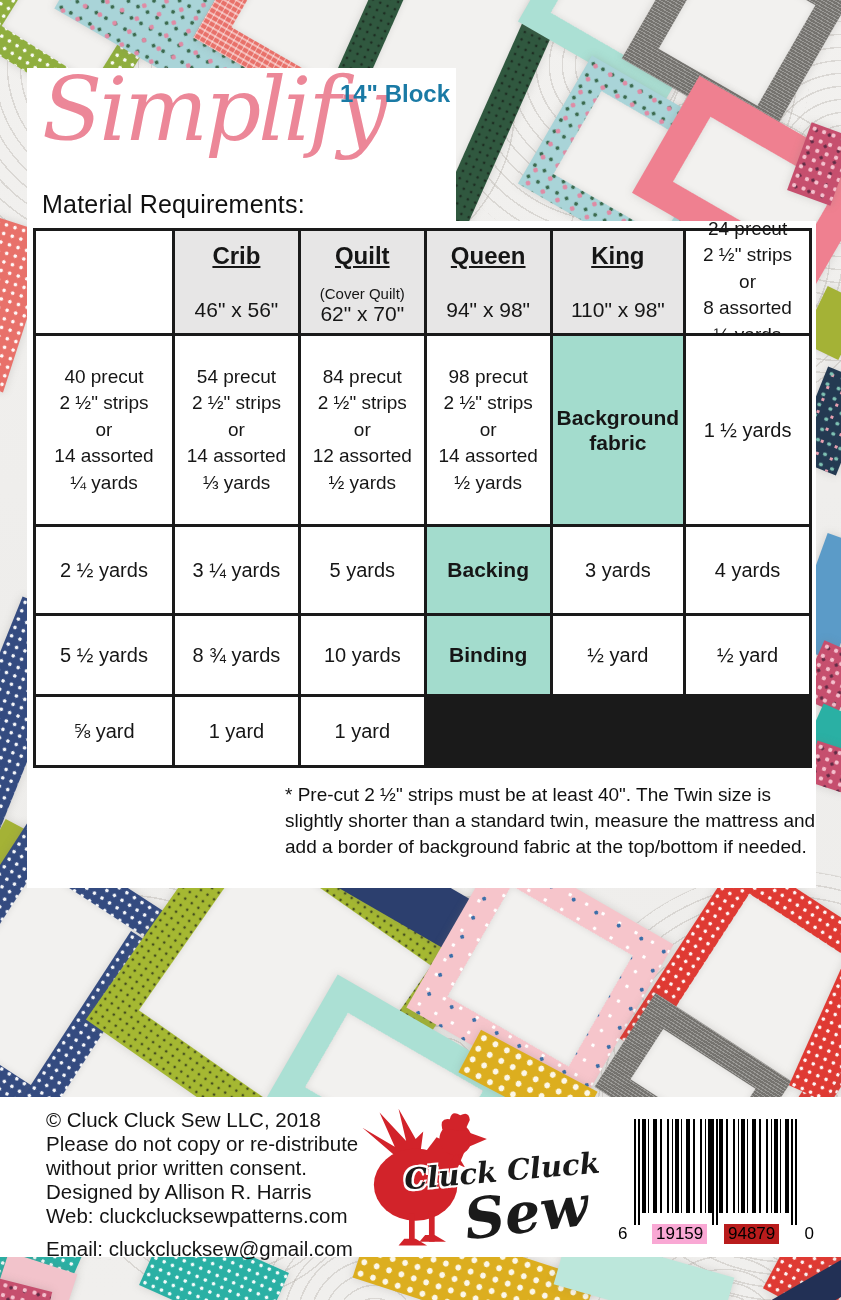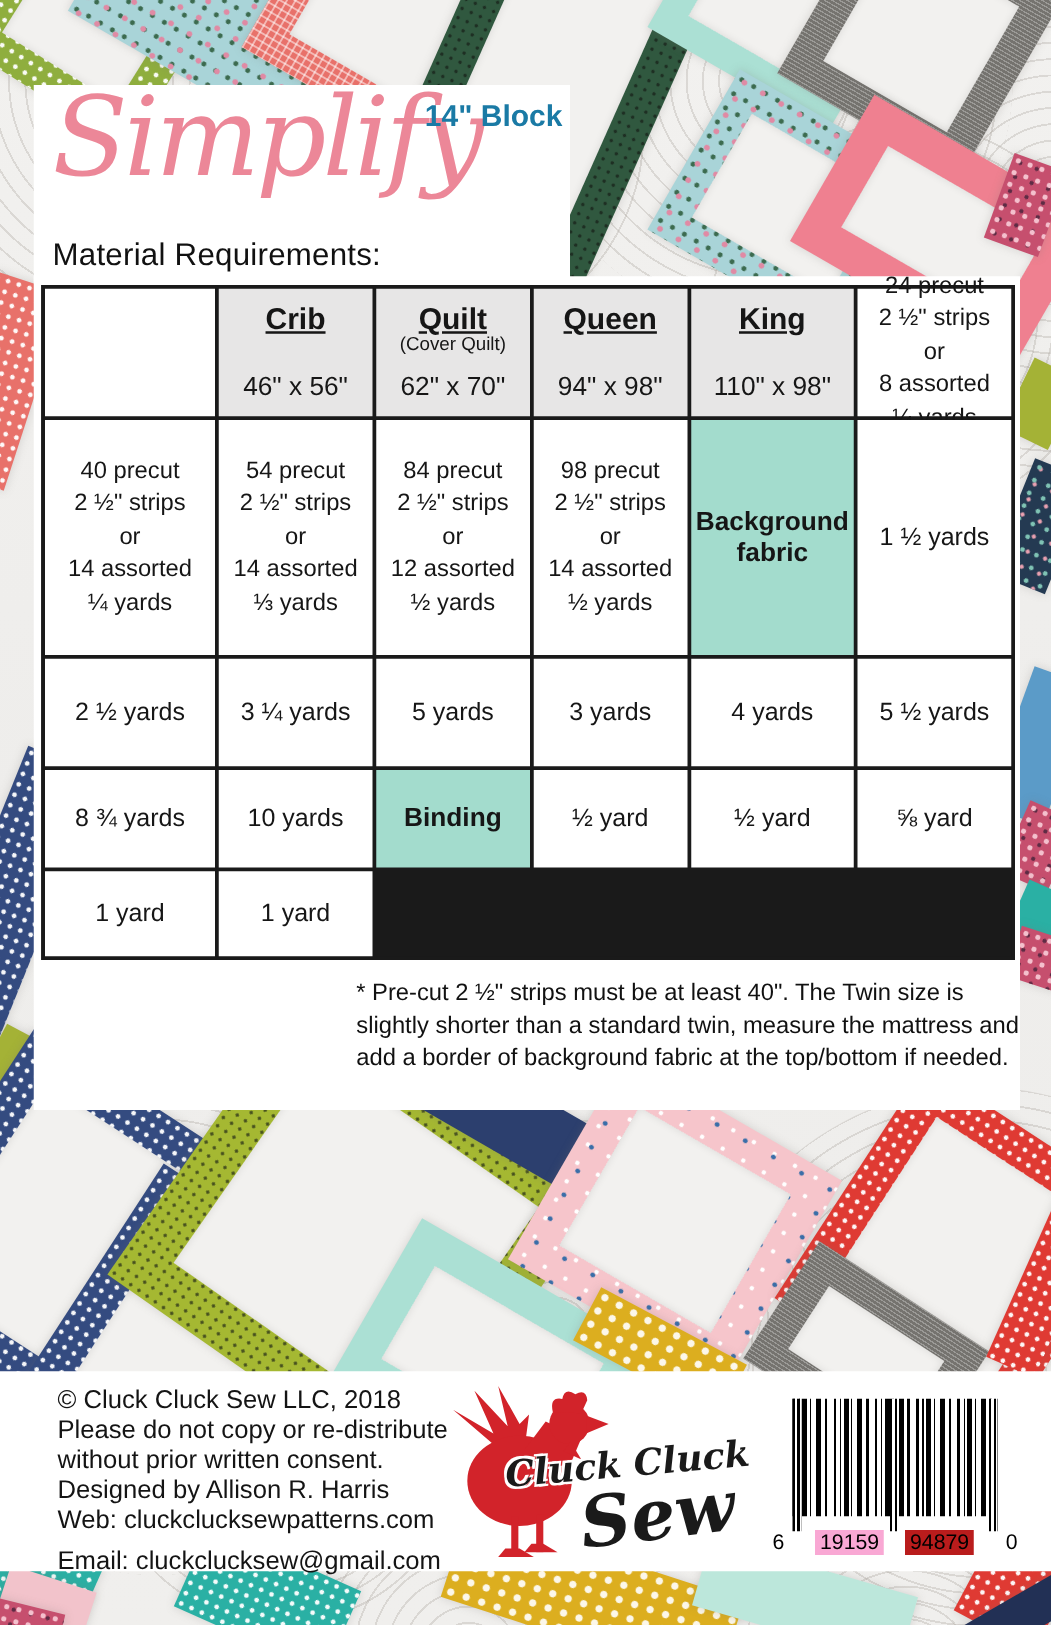--- a/index.html
+++ b/index.html
@@ -60,21 +60,21 @@
 
   
   .mat-table { position:absolute; left:33px; top:228px; width:779px; height:540px; z-index:3;
     display:grid; grid-template-columns:136px repeat(5,1fr);
     grid-template-rows:102px 188px 86px 78px 68px;
     gap:3px; border:3px solid #1a1a1a; background:#1a1a1a; }
   .cell { background:#fff; display:flex; align-items:center; justify-content:center;
     text-align:center; flex-direction:column; }
   .colhead { background:#e7e6e6; justify-content:space-between; padding:13px 2px 13px; }
   .cname { font-size:24px; font-weight:700; line-height:1;text-decoration:underline; }
-  .csub  { font-size:15px; line-height:1.1; margin-top:0; }
+  .csub  { font-size:15px; line-height:1.1; margin-top:18px; }
   .csub:empty { display:none; }
   .csize { font-size:21px; line-height:1; }
   .rowlabel { background:#a3dccd; font-size:21px; font-weight:700; line-height:1.2; padding:0 4px; }
   .value { font-size:20px; }
   .multiline { white-space:pre-line; font-size:19px; line-height:1.4; }
 
   .footnote { position:absolute; left:285px; top:782px; width:540px; z-index:3;
     font-size:19px; line-height:1.38; color:#111; }
 
   
@@ -260,20 +260,21 @@
 or
 14 assorted
 ½ yards</div>
 
     <div class="cell rowlabel">Background fabric</div>
     <div class="cell value">1 ½ yards</div>
     <div class="cell value">2 ½ yards</div>
     <div class="cell value">3 ¼ yards</div>
     <div class="cell value">5 yards</div>
 
+    <div class="cell rowlabel">Backing</div>
     <div class="cell value">3 yards</div>
     <div class="cell value">4 yards</div>
     <div class="cell value">5 ½ yards</div>
     <div class="cell value">8 ¾ yards</div>
     <div class="cell value">10 yards</div>
 
     <div class="cell rowlabel">Binding</div>
     <div class="cell value">½ yard</div>
     <div class="cell value">½ yard</div>
     <div class="cell value">⅝ yard</div>

